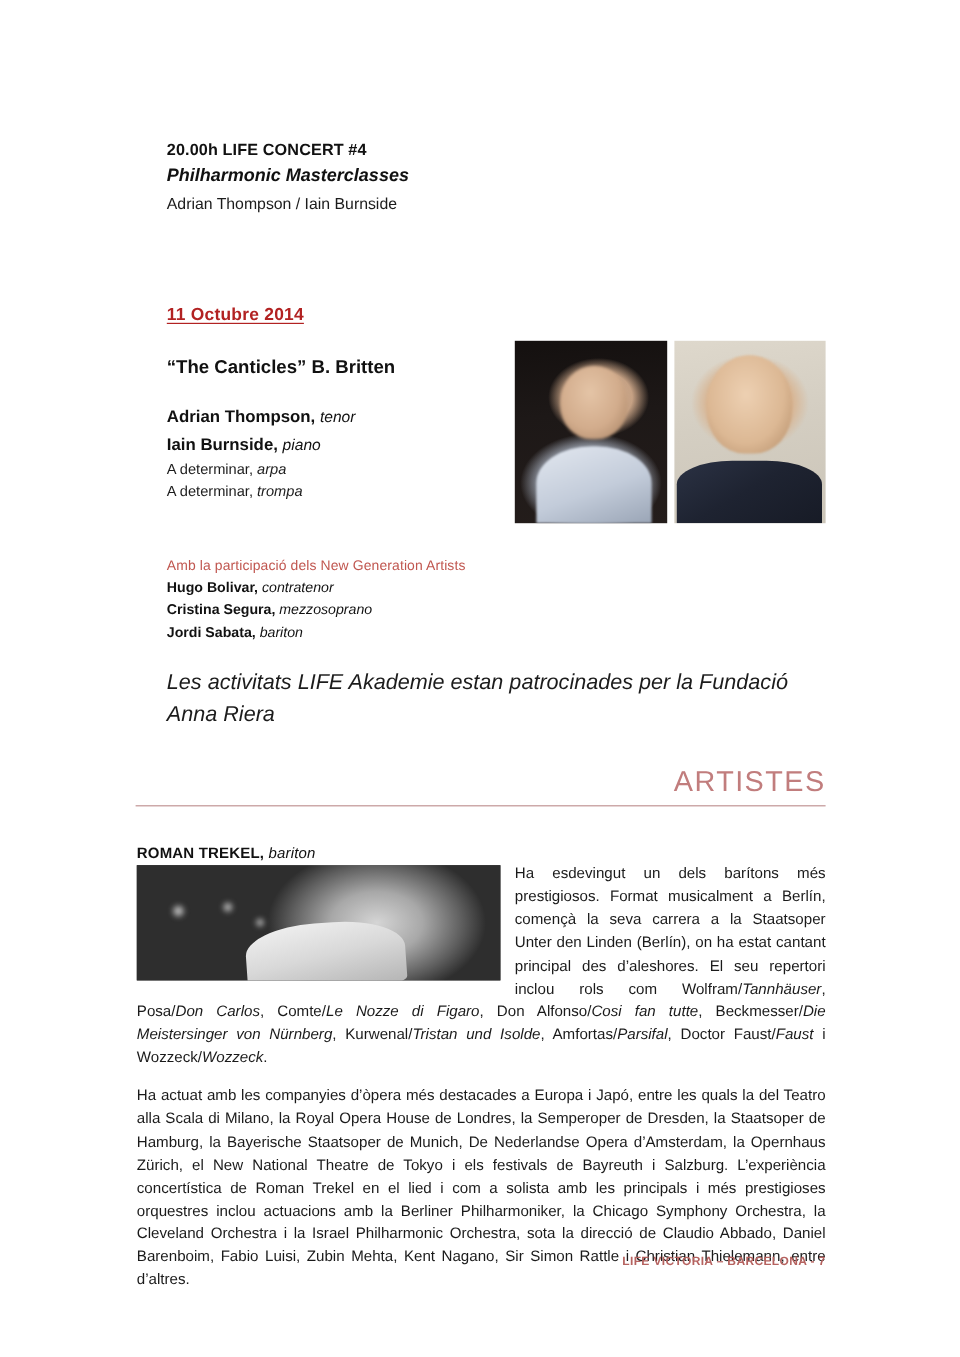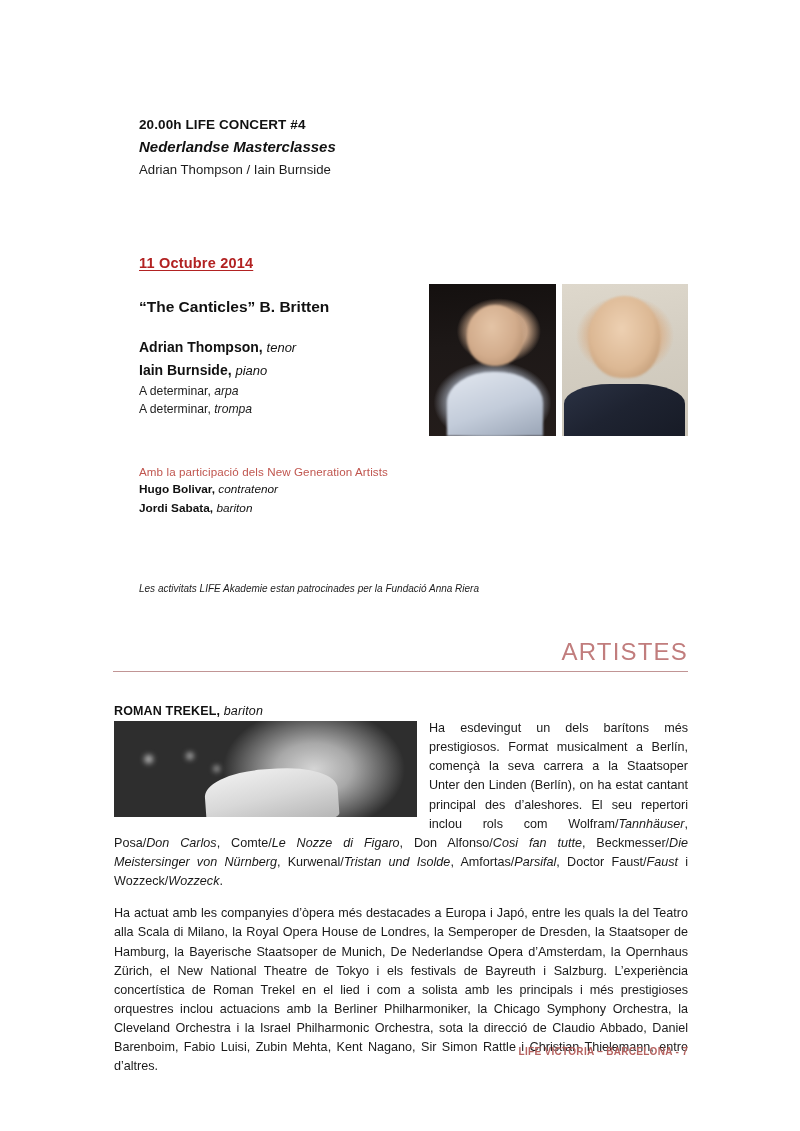--- a/index.html
+++ b/index.html
@@ -126,23 +126,23 @@
     font-size: 11.8px;
     line-height: 1.58;
     color: #111;
   }
   .ng-item b { font-weight: bold; }
   .ng-item i { font-style: italic; font-weight: normal; }
 
   .sponsor-note {
     position: absolute;
     left: 139px;
-    top: 581px;
+    top: 555px;
     width: 520px;
-    font-size: 10px;
+    font-size: 18px;
     font-style: italic;
     color: #1c1c1c;
     line-height: 1.5;
   }
 
   
   .photo-pair {
     position: absolute;
     left: 429px;
     top: 284px;
@@ -302,21 +302,21 @@
     letter-spacing: 0.3px;
   }
 </style>
 </head>
 <body>
 
 <div class="page">
 
   <div class="concert-block-4">
     <div class="concert-title">20.00h LIFE CONCERT #4</div>
-    <div class="concert-program">Nederlandse Masterclasses</div>
+    <div class="concert-program">Philharmonic Masterclasses</div>
     <div class="concert-performers">Adrian Thompson / Iain Burnside</div>
   </div>
 
   <div class="concert-block-5">
     <div class="date-heading">11 Octubre 2014</div>
     <div class="work-title">“The Canticles” B. Britten</div>
 
     <div class="cast-list">
       <div class="cast-major">
         <b>Adrian Thompson,</b>
@@ -342,20 +342,24 @@
     <div class="photo portrait-b"></div>
   </div>
 
   <div class="ngartists">
     <div class="ng-heading">Amb la participació dels New Generation Artists</div>
     <div class="ng-item">
       <b>Hugo Bolivar,</b>
       <i>contratenor</i>
     </div>
     <div class="ng-item">
+      <b>Cristina Segura,</b>
+      <i>mezzosoprano</i>
+    </div>
+    <div class="ng-item">
       <b>Jordi Sabata,</b>
       <i>bariton</i>
     </div>
   </div>
 
   <div class="sponsor-note">Les activitats LIFE Akademie estan patrocinades per la Fundació Anna Riera</div>
 
   <div class="artistes-heading">ARTISTES</div>
   <div class="artistes-rule"></div>
 

